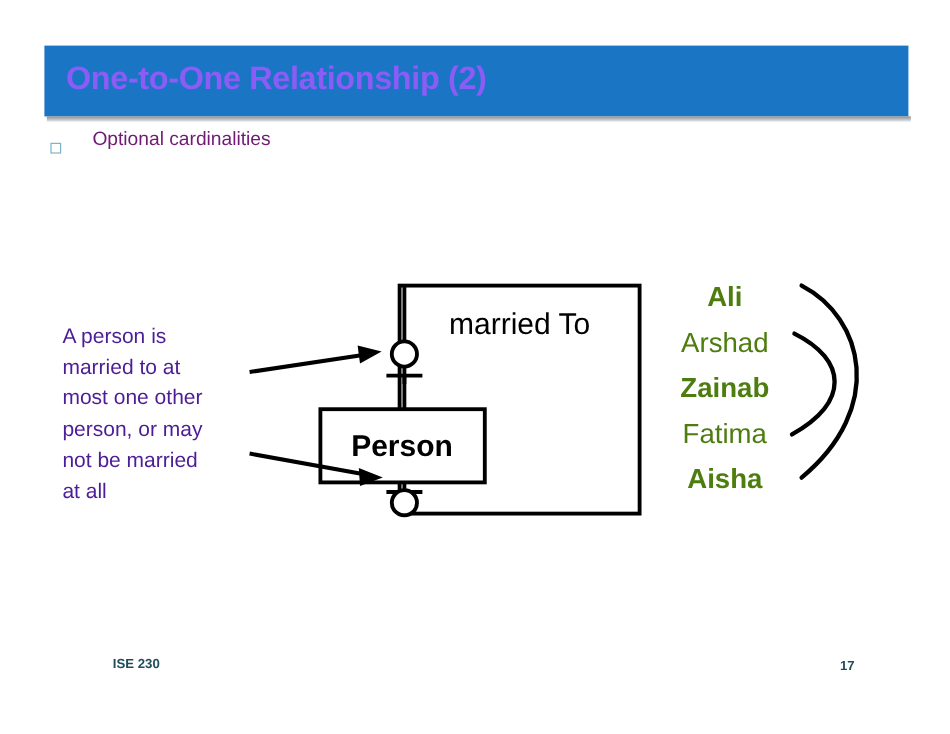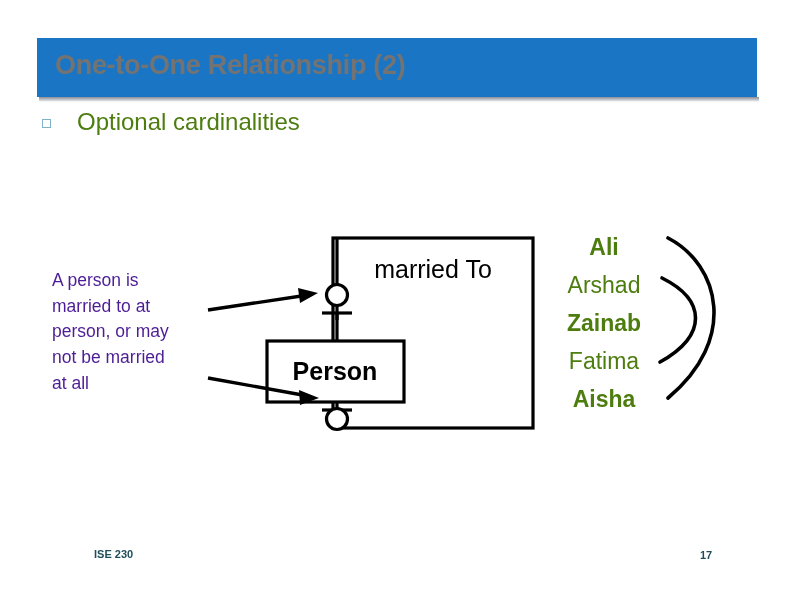--- a/index.html
+++ b/index.html
@@ -33,21 +33,21 @@
     width: 720px;
     height: 5px;
     background: linear-gradient(to bottom, #8a8f96, #c8cbd0 60%, #ffffff);
   }
   #slide-title {
     position: absolute;
     left: 55px;
     top: 50px;
     font-size: 27px;
     font-weight: bold;
-    color: #737373;
+    color: #8b5cf6;
     letter-spacing: -0.3px;
     white-space: nowrap;
   }
 
   
   #bullet-row {
     position: absolute;
     left: 42px;
     top: 108px;
     display: flex;
@@ -57,22 +57,22 @@
     width: 9px;
     height: 9px;
     border: 1.5px solid #7FB2C4;
     background: #ffffff;
     margin-top: 11px;
     box-sizing: border-box;
     flex: none;
   }
   #bullet-text {
     margin-left: 26px;
-    font-size: 24px;
-    color: #4d7c0f;
+    font-size: 16px;
+    color: #701a75;
     white-space: nowrap;
     line-height: 1.15;
     text-align: center;
   }
 
   
   #description {
     position: absolute;
     left: 52px;
     top: 268px;
@@ -135,20 +135,21 @@
 <div id="slide-title">One-to-One Relationship (2)</div>
 
 <div id="bullet-row">
   <span id="bullet-marker"></span>
   <span id="bullet-text">Optional cardinalities</span>
 </div>
 
 <div id="description">
   <div>A person is</div>
   <div>married to at</div>
+  <div>most one other</div>
   <div>person, or may</div>
   <div>not be married</div>
   <div>at all</div>
 </div>
 
 <svg id="diagram" width="560" height="260" viewBox="0 0 560 260">
 
   <rect x="143" y="28" width="200" height="190" fill="none" stroke="#000000" stroke-width="3.2"></rect>
 
   <line x1="147" y1="28" x2="147" y2="74" stroke="#000000" stroke-width="3.2"></line>

